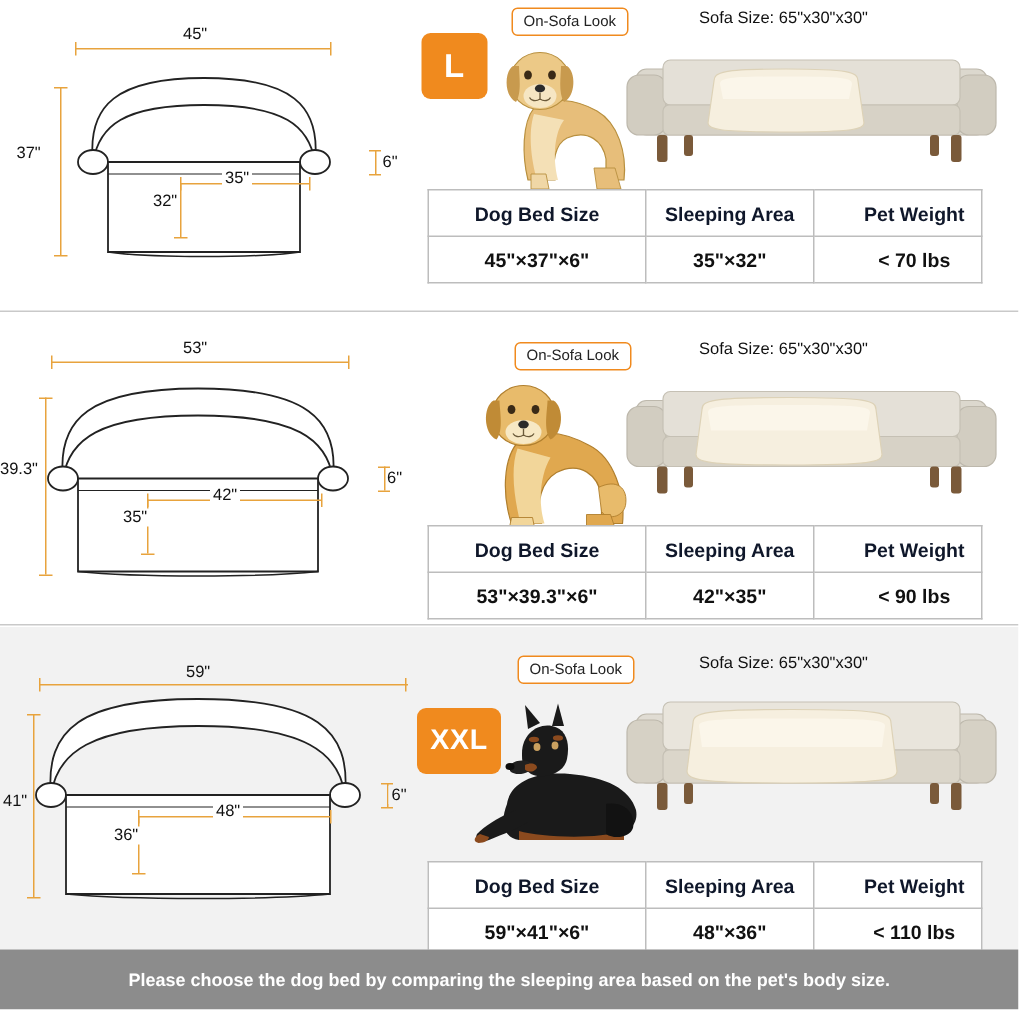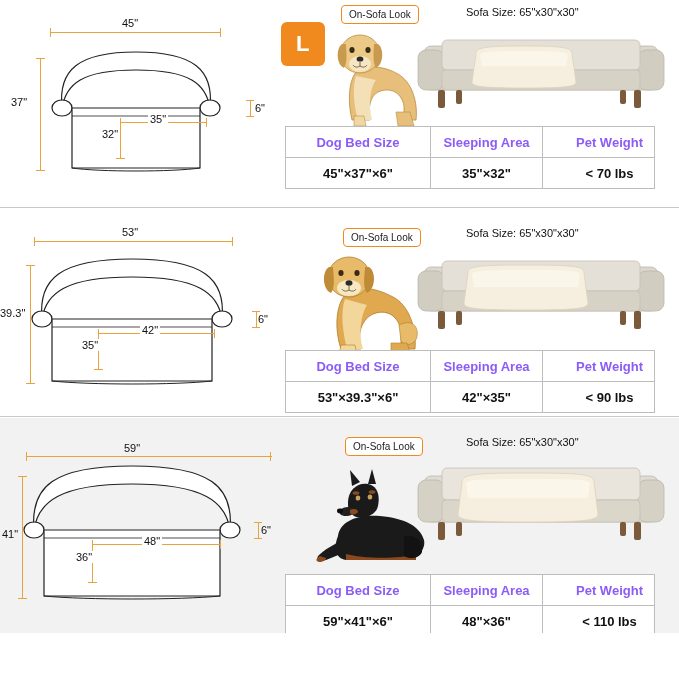--- a/index.html
+++ b/index.html
@@ -94,21 +94,21 @@
   .spec-table td {
     border: 1px solid #bdbdbd;
     text-align: center;
     vertical-align: middle;
     padding: 0;
     height: 31px;
   }
   .spec-table td.c0 { width: 145px; }
   .spec-table td.c1 { width: 112px; }
   .spec-table td.c2 { width: 112px; padding-left: 22px; }
-  .spec-table tr.head td { font-weight: bold; color: #8b5cf6; }
+  .spec-table tr.head td { font-weight: bold; color: #0f172a; }
   .spec-table tr.body td { color: #111; font-weight: bold; }
 
   
   .footer {
     position: absolute;
     left: 0; bottom: 0;
     width: 679px;
     height: 40px;
     background: #8c8c8c;
     color: #fff;
@@ -354,20 +354,21 @@
       <div class="dim-line dim-v" style="left:92px; top:126px; height:38px;"></div>
       <div class="dim-line dim-h" style="left:88px; top:164px; width:9px;"></div>
       <div class="dim-label boxed" style="left:74px; top:133px;">36"</div>
 
       <div class="dim-line dim-v" style="left:258px; top:104px; height:16px;"></div>
       <div class="dim-line dim-h" style="left:254px; top:104px; width:8px;"></div>
       <div class="dim-line dim-h" style="left:254px; top:120px; width:8px;"></div>
       <div class="dim-label shaded-bg" style="left:259px; top:106px;">6"</div>
     </div>
 
+    <div class="badge" style="left:278px; top:54px; width:56px; height:44px; font-size:19px;">XXL</div>
 
     <div class="on-sofa" style="left:345px; top:19px;">On-Sofa Look</div>
 
     <div class="sofa-size" style="left:466px; top:18px;">Sofa Size: 65"x30"x30"</div>
 
     <svg class="dog-art" style="left:300px; top:48px;" width="130" height="110" viewBox="0 0 130 110">
       <g>
 
         <path d="M38,70 C40,56 56,48 80,50 C104,52 120,60 124,74 C126,84 118,92 100,94 L46,94 C34,92 34,80 38,70 Z" fill="#1a1a1a"></path>
         <path d="M46,88 C60,92 96,94 116,88 L116,94 L46,94 Z" fill="#8b4a1e"></path>
@@ -416,14 +417,15 @@
       </tr>
       <tr class="body">
         <td class="c0">59"×41"×6"</td>
         <td class="c1">48"×36"</td>
         <td class="c2">&lt; 110 lbs</td>
       </tr>
     </tbody>
       </table>
   </div>
 
+  <div class="footer">Please choose the dog bed by comparing the sleeping area based on the pet's body size.</div>
 
 </div>
 
 </body></html>

